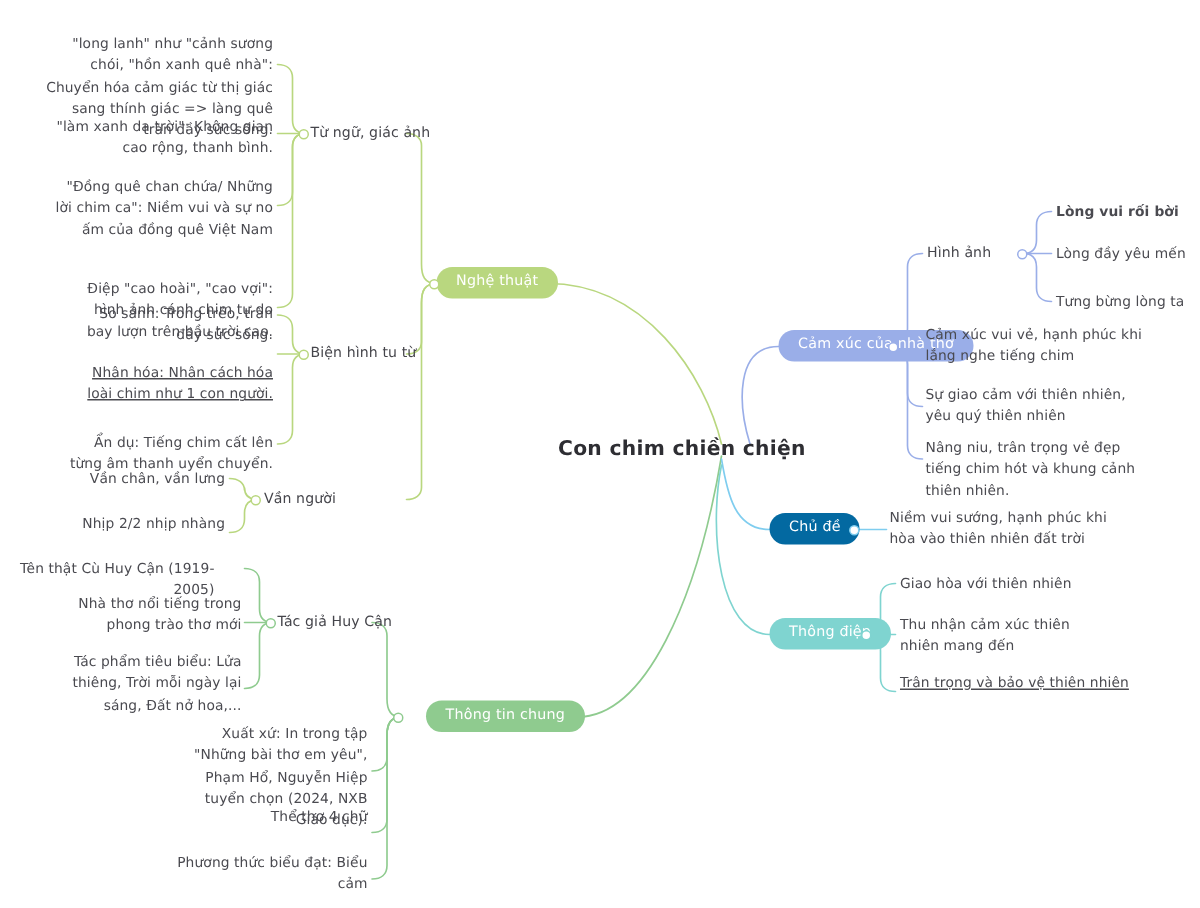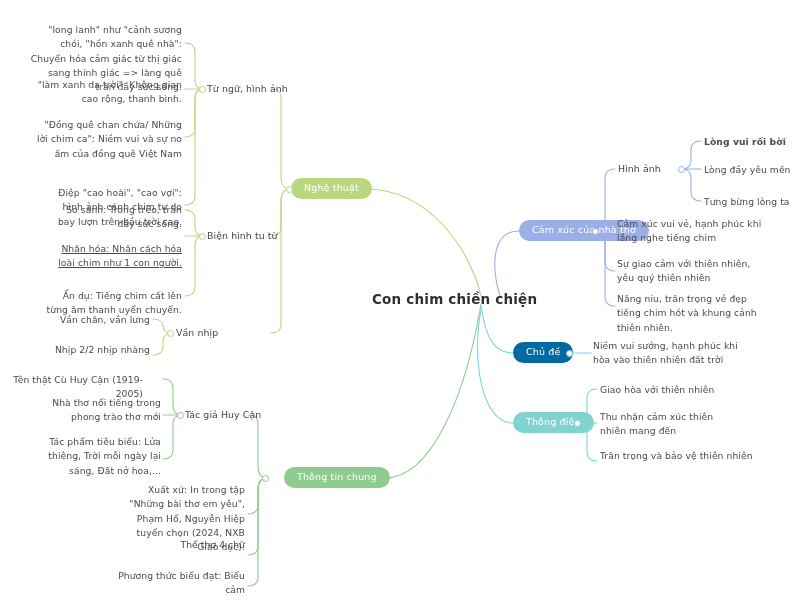--- a/index.html
+++ b/index.html
@@ -154,36 +154,36 @@
     </g>
   </svg>
 
   <div class="node center-title" style="left:372px; top:291px; width:140px;">Con chim chiền chiện</div>
 
   <div class="node" style="left:291px; top:178px;">
     <div class="pill green-light">Nghệ thuật</div>
   </div>
   <div class="knob green-light" style="left:286px; top:185.5px;"></div>
 
-  <div class="node leaf mid l" style="left:207px; top:82px; width:120px;">Từ ngữ, hình ảnh</div>
+  <div class="node leaf mid l" style="left:207px; top:82px; width:120px;">Từ ngữ, giác ảnh</div>
   <div class="knob green-light" style="left:199px; top:85.5px;"></div>
 
   <div class="node leaf r" style="left:30px; top:23px; width:152px;">"long lanh" như "cảnh sương chói, "hồn xanh quê nhà": Chuyển hóa cảm giác từ thị giác sang thính giác =&gt; làng quê tràn đầy sức sống.</div>
   <div class="node leaf r" style="left:36px; top:78px; width:146px;">"làm xanh da trời": Không gian cao rộng, thanh bình.</div>
   <div class="node leaf r" style="left:33px; top:118px; width:149px;">"Đồng quê chan chứa/ Những lời chim ca": Niềm vui và sự no ấm của đồng quê Việt Nam</div>
   <div class="node leaf r" style="left:45px; top:186px; width:137px;">Điệp "cao hoài", "cao vợi": hình ảnh cánh chim tự do bay lượn trên bầu trời cao.</div>
 
   <div class="node leaf mid l" style="left:207px; top:229px; width:120px;">Biện hình tu từ</div>
   <div class="knob green-light" style="left:199px; top:232.5px;"></div>
 
   <div class="node leaf r" style="left:50px; top:203px; width:132px;">So sánh: Trong trẻo, tràn đầy sức sống.</div>
   <div class="node leaf r" style="left:56px; top:242px; width:126px;text-decoration:underline;">Nhân hóa: Nhân cách hóa loài chim như 1 con người.</div>
   <div class="node leaf r" style="left:40px; top:289px; width:142px;">Ẩn dụ: Tiếng chim cất lên từng âm thanh uyển chuyển.</div>
 
-  <div class="node leaf mid l" style="left:176px; top:326px; width:70px;">Vần nhịp</div>
+  <div class="node leaf mid l" style="left:176px; top:326px; width:70px;">Vần người</div>
   <div class="knob green-light" style="left:167px; top:329.5px;"></div>
 
   <div class="node leaf r" style="left:50px; top:313px; width:100px;">Vần chân, vần lưng</div>
   <div class="node leaf r" style="left:50px; top:343px; width:100px;">Nhịp 2/2 nhịp nhàng</div>
 
   <div class="node" style="left:284px; top:467px;">
     <div class="pill green-mid">Thông tin chung</div>
   </div>
   <div class="knob green-mid" style="left:262px; top:474.5px;"></div>
 
@@ -221,15 +221,15 @@
 
   <div class="node leaf l" style="left:593px; top:339px; width:145px;">Niềm vui sướng, hạnh phúc khi hòa vào thiên nhiên đất trời</div>
 
   <div class="node" style="left:513px; top:412px;">
     <div class="pill teal">Thông điệp</div>
   </div>
   <div class="knob teal" style="left:574px; top:419.5px;"></div>
 
   <div class="node leaf l" style="left:600px; top:410px; width:140px;">Thu nhận cảm xúc thiên nhiên mang đến</div>
   <div class="node leaf l" style="left:600px; top:383px; width:150px;">Giao hòa với thiên nhiên</div>
-  <div class="node leaf l" style="left:600px; top:449px; width:155px;">Trân trọng và bảo vệ thiên nhiên</div>
+  <div class="node leaf l" style="left:600px; top:449px; width:155px;text-decoration:underline;">Trân trọng và bảo vệ thiên nhiên</div>
 
 </div>
 
 </body></html>

